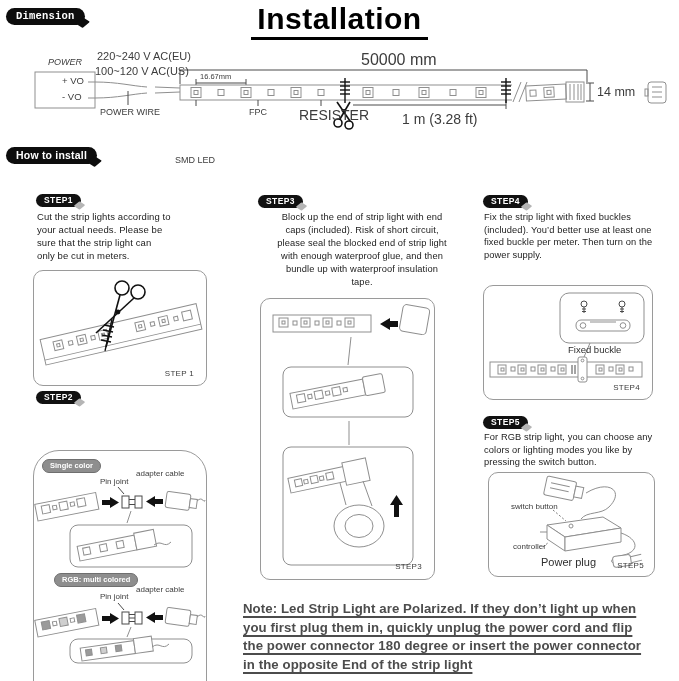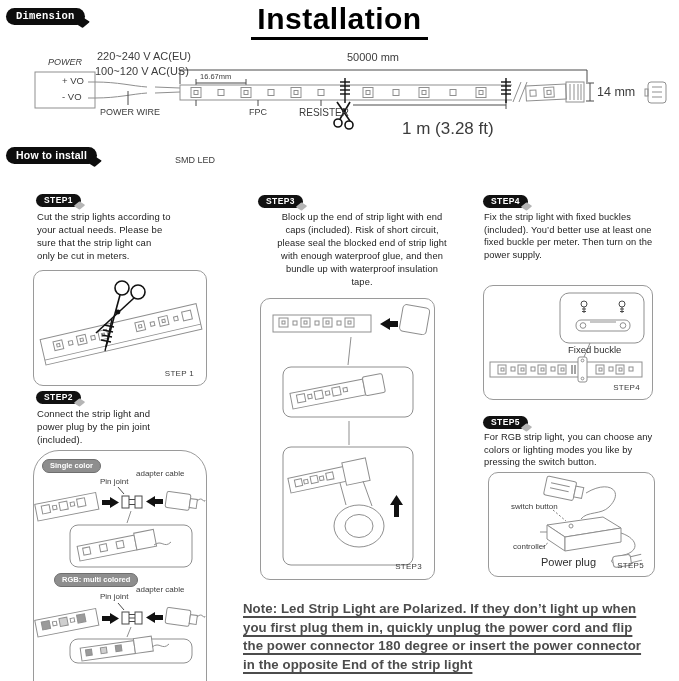--- a/index.html
+++ b/index.html
@@ -197,24 +197,24 @@
       </g>
     </svg>
     <span class="lbl" style="left:48px;top:12px;font-size:9px;font-style:italic;">POWER</span>
     <span class="lbl" style="left:97px;top:5px;font-size:11px;">220~240 V AC(EU)</span>
     <span class="lbl" style="left:95px;top:20px;font-size:11px;">100~120 V AC(US)</span>
     <span class="lbl" style="left:62px;top:30px;font-size:9.5px;">+ VO</span>
     <span class="lbl" style="left:62px;top:46px;font-size:9.5px;">- VO</span>
     <span class="lbl" style="left:100px;top:62px;font-size:9px;">POWER WIRE</span>
     <span class="lbl" style="left:175px;top:62px;font-size:9px;margin-top:48px;">SMD LED</span>
     <span class="lbl" style="left:249px;top:62px;font-size:9px;">FPC</span>
-    <span class="lbl" style="left:299px;top:62px;font-size:10px;">RESISTER</span>
+    <span class="lbl" style="left:299px;top:62px;font-size:14px;">RESISTER</span>
     <span class="lbl" style="left:200px;top:27px;font-size:7.5px;">16.67mm</span>
-    <span class="lbl" style="left:347px;top:6px;font-size:11px;">50000 mm</span>
-    <span class="lbl" style="left:402px;top:74px;font-size:17px;">1 m (3.28 ft)</span>
+    <span class="lbl" style="left:361px;top:6px;font-size:16px;">50000 mm</span>
+    <span class="lbl" style="left:402px;top:66px;font-size:14px;">1 m (3.28 ft)</span>
     <span class="lbl" style="left:597px;top:40px;font-size:12.5px;">14 mm</span>
   </div>
 
   <div class="bubble" style="left:6px;top:147px;">How to install</div>
 
   <div class="step-badge" style="left:36px;top:194px;">STEP1</div>
   <div class="step-text" style="left:37px;top:210px;width:176px;">Cut the strip lights according to
 your actual needs. Please be
 sure that the strip light can
 only be cut in meters.</div>
@@ -251,23 +251,20 @@
         <circle cx="104" cy="21" r="7"></circle>
         <line x1="86" y1="24" x2="72" y2="76"></line>
         <line x1="100" y1="27" x2="62" y2="62"></line>
         <circle cx="84" cy="41" r="1.6" fill="#111"></circle>
       </g>
     </svg>
     <span class="figlabel" style="right:12px;bottom:7px;">STEP 1</span>
   </div>
 
   <div class="step-badge" style="left:36px;top:391px;">STEP2</div>
-  <div class="step-text" style="left:37px;top:407px;width:176px;">Connect the strip light and
-power plug by the pin joint
-(included).</div>
   <div class="figbox" style="left:33px;top:450px;width:174px;height:258px;border-radius:26px;">
     <svg width="172" height="216" viewBox="0 0 172 216">
 
       <g transform="translate(4,70) rotate(-11)" class="lnf">
         <rect x="0" y="-17" width="62" height="17"></rect>
         <rect x="6" y="-14" width="8" height="8"></rect>
           <rect x="24" y="-14" width="8" height="8"></rect>
           <rect x="42" y="-14" width="8" height="8"></rect>
         <rect x="17" y="-12" width="4" height="4"></rect>
           <rect x="35" y="-12" width="4" height="4"></rect>

